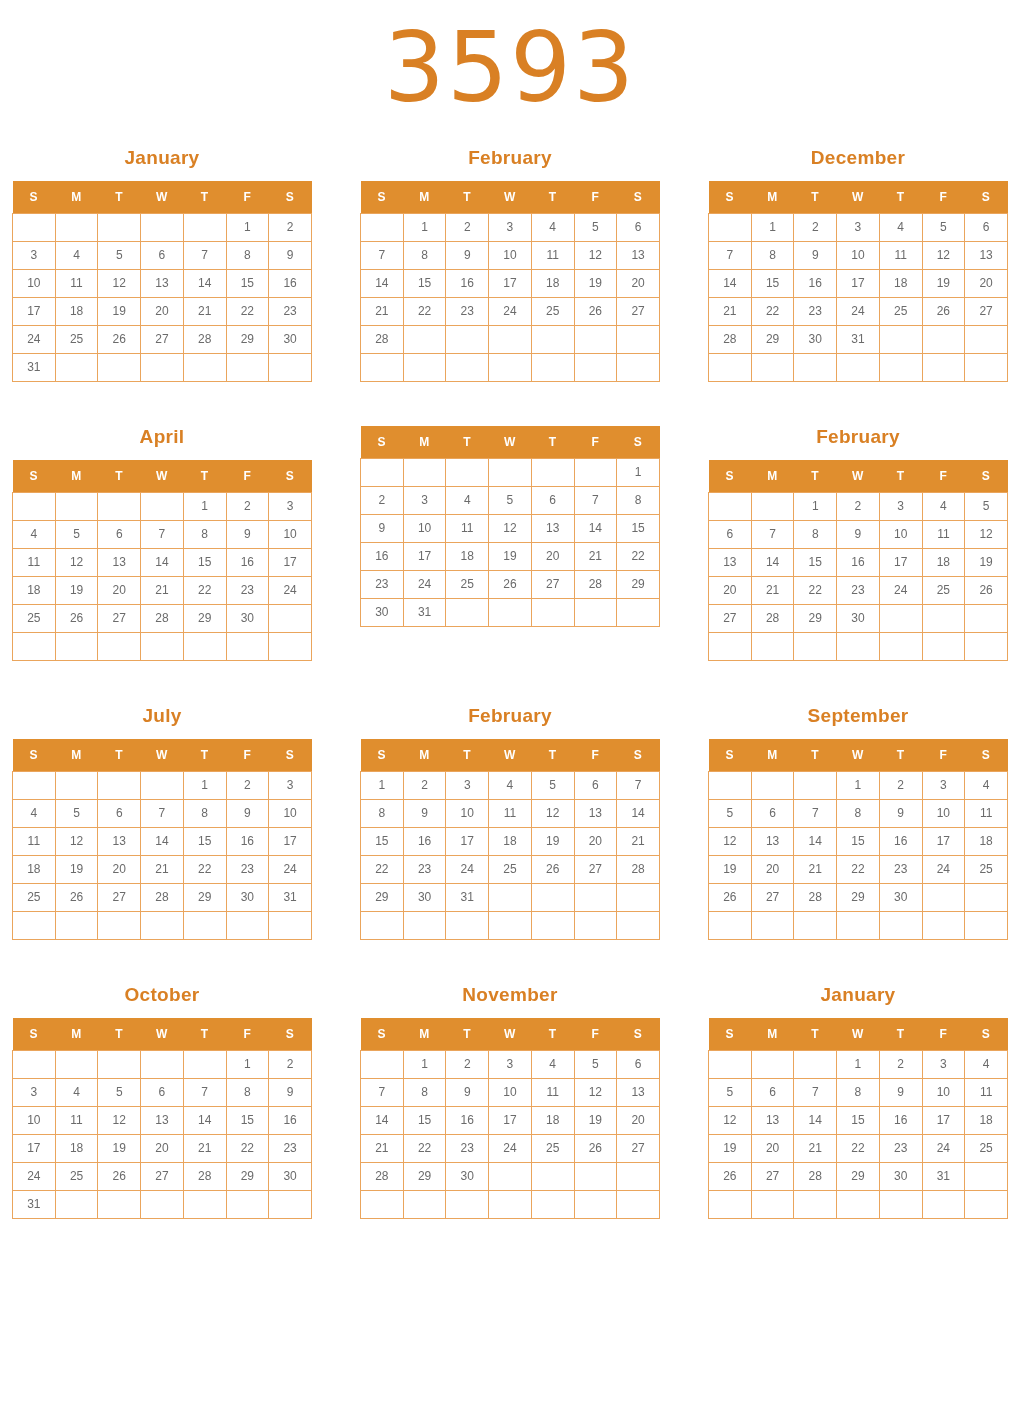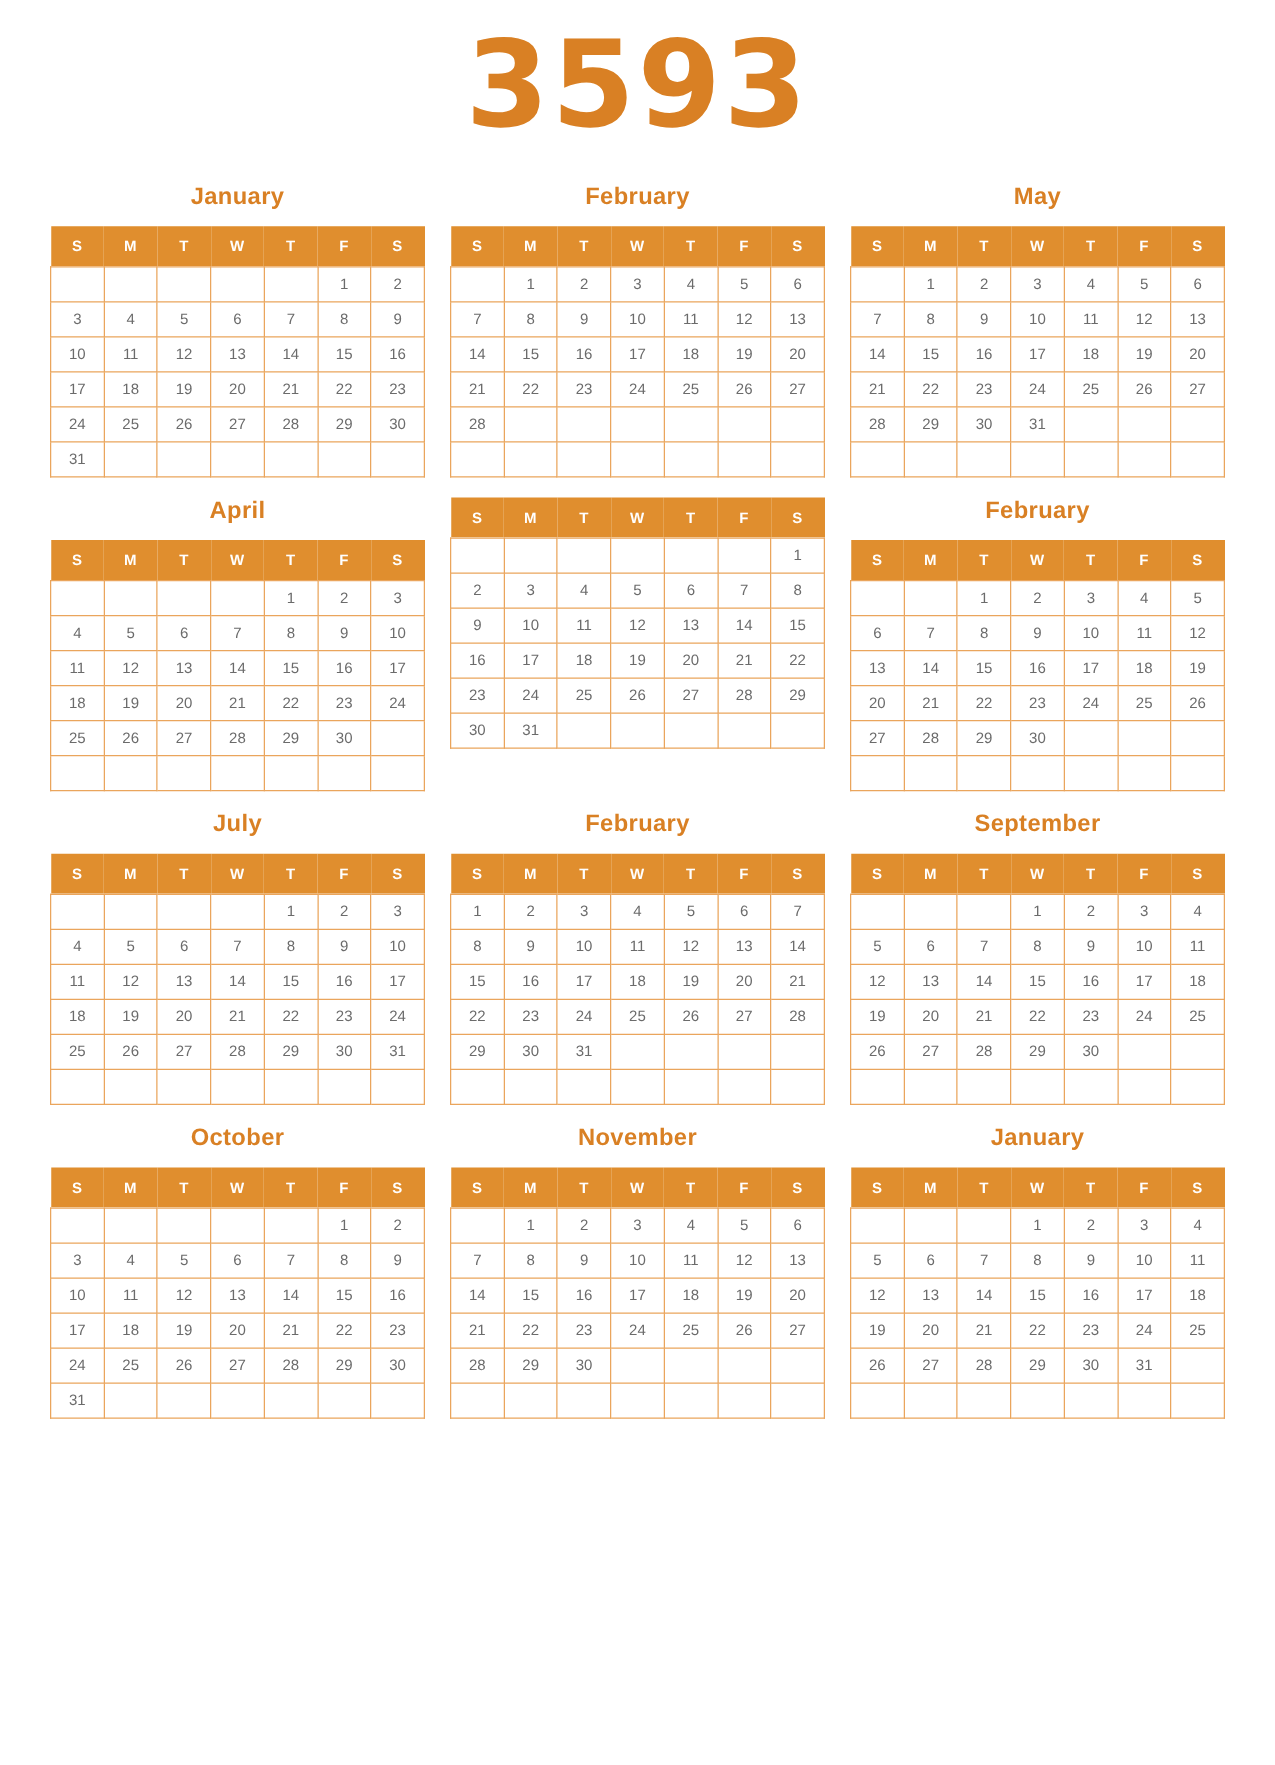--- a/index.html
+++ b/index.html
@@ -17,35 +17,36 @@
   }
   .page {
     width: 1020px;
     height: 1412px;
     box-sizing: border-box;
     padding: 0;
   }
   .year-title {
     text-align: center;
     font-size: 96px;
-    font-weight: bold;
+    font-weight: normal;
     color: #d98024;
     letter-spacing: 2px;
     margin: 0;
     padding-top: 18px;
     line-height: 1.05;
     font-family: "DejaVu Sans", sans-serif;
   }
   .months-grid {
     display: grid;
     grid-template-columns: repeat(3, 320px);
     justify-content: center;
     column-gap: 0px;
     row-gap: 0px;
     margin-top: 28px;
+    gap: 28px;
   }
   .month {
     width: 320px;
     box-sizing: border-box;
     padding: 0 10px;
     margin-bottom: 16px;
   }
   .month-name {
     text-align: center;
     font-size: 19px;
@@ -226,21 +227,21 @@
               <td></td>
               <td></td>
               <td></td>
               <td></td>
               <td></td>
             </tr>
           </tbody>
         </table>
       </div>
       <div class="month">
-        <div class="month-name">May</div>
+        <div class="month-name">December</div>
         <table class="cal">
           <thead>
             <tr>
               <th>S</th>
               <th>M</th>
               <th>T</th>
               <th>W</th>
               <th>T</th>
               <th>F</th>
               <th>S</th>

